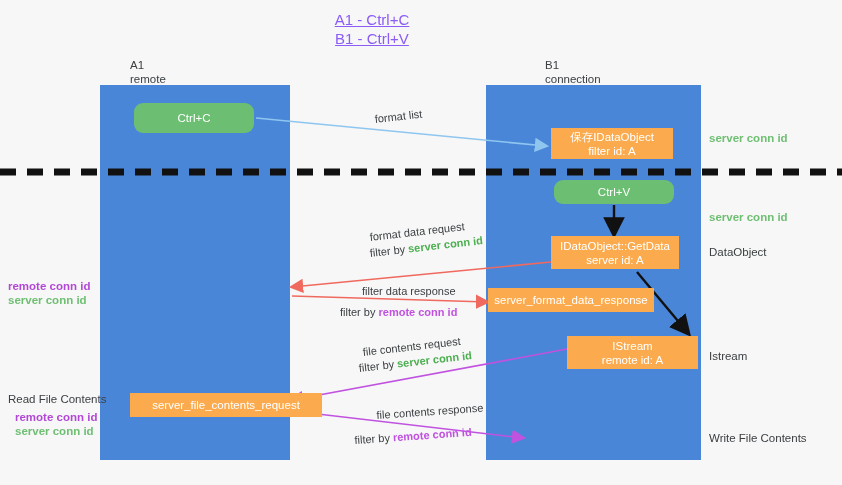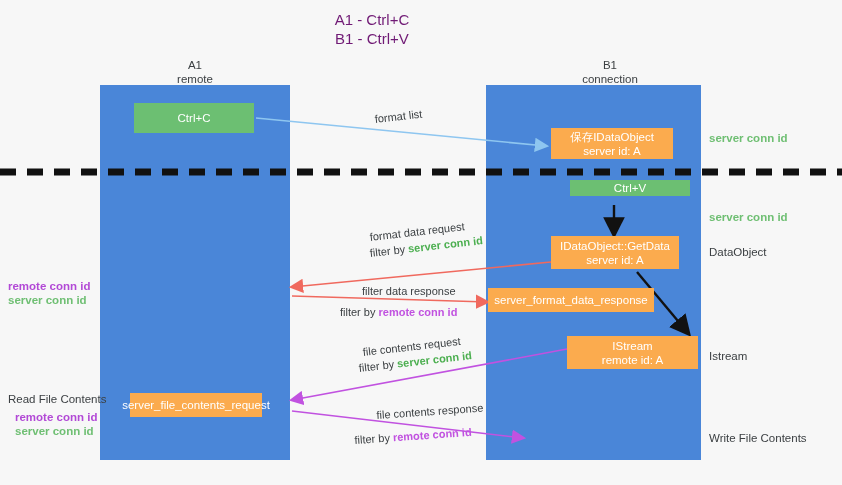--- a/index.html
+++ b/index.html
@@ -8,36 +8,36 @@
     background:#f7f7f7;
     font-family:"Liberation Sans","DejaVu Sans",sans-serif;
     position:relative;overflow:hidden;
     -webkit-font-smoothing:antialiased;
   }
   #stage{position:absolute;inset:0;}
   svg#wires{position:absolute;left:0;top:0;width:842px;height:485px;overflow:visible;}
 
   .title{
     position:absolute;left:0;top:10px;width:744px;text-align:center;
-    font-size:15px;color:#701a75;line-height:19px;white-space:pre;
+    font-size:15px;color:#8b5cf6;line-height:19px;white-space:pre;text-decoration:underline;
   }
 
   .colhead{
-    position:absolute;text-align:center;font-size:11.5px;color:#3c4043;
+    position:absolute;font-size:11.5px;color:#3c4043;
     line-height:14px;white-space:pre;
   }
 
   .lane{position:absolute;background:#4a86d8;}
 
   .node{
     position:absolute;display:flex;align-items:center;justify-content:center;
     flex-direction:column;text-align:center;color:#ffffff;
     font-size:11.5px;line-height:14px;box-sizing:border-box;white-space:pre;
   }
-  .node.green{background:#6cbf72;}
+  .node.green{background:#6cbf72;border-radius:9px;}
   .node.orange{background:#fbab4e;}
 
   .sidelabel{
     position:absolute;font-size:11.5px;line-height:15px;white-space:pre;
   }
   .sl-dark{color:#3c4043;}
   .sl-green{color:#6fbf73;font-weight:bold;}
   .sl-purple{color:#b249d6;font-weight:bold;}
 
   .edgelabel{
@@ -94,29 +94,29 @@
 
     <line x1="292" y1="411" x2="523" y2="438" stroke="#c152e0" stroke-width="1.6" marker-end="url(#ah-mag)"></line>
   </svg>
 
   <svg class="dashline">
     <line x1="0" y1="4" x2="842" y2="4" stroke="#111111" stroke-width="7" stroke-dasharray="16 11"></line>
   </svg>
 
   <div class="node green" style="left:134px;top:103px;width:120px;height:30px;">Ctrl+C</div>
   <div class="node orange" style="left:551px;top:128px;width:122px;height:31px;">保存IDataObject
-server id: A</div>
-  <div class="node green" style="left:554px;top:180px;width:120px;height:16px;margin-left:16px;">Ctrl+V</div>
+filter id: A</div>
+  <div class="node green" style="left:554px;top:180px;width:120px;height:24px;">Ctrl+V</div>
   <div class="node orange" style="left:551px;top:236px;width:128px;height:33px;">IDataObject::GetData
 server id: A</div>
   <div class="node orange" style="left:567px;top:336px;width:131px;height:33px;">IStream
 remote id: A</div>
 
   <div class="node orange" style="left:488px;top:288px;width:166px;height:24px;">server_format_data_response</div>
-  <div class="node orange" style="left:130px;top:393px;width:132px;height:24px;">server_file_contents_request</div>
+  <div class="node orange" style="left:130px;top:393px;width:192px;height:24px;">server_file_contents_request</div>
 
   <div class="sidelabel sl-green" style="left:709px;top:131px;">server conn id</div>
   <div class="sidelabel sl-green" style="left:709px;top:210px;">server conn id</div>
   <div class="sidelabel sl-dark" style="left:709px;top:245px;">DataObject</div>
   <div class="sidelabel sl-dark" style="left:709px;top:349px;">Istream</div>
   <div class="sidelabel sl-dark" style="left:709px;top:431px;">Write File Contents</div>
 
   <div class="sidelabel sl-purple" style="left:8px;top:279px;">remote conn id</div>
   <div class="sidelabel sl-green" style="left:8px;top:293px;">server conn id</div>
 

